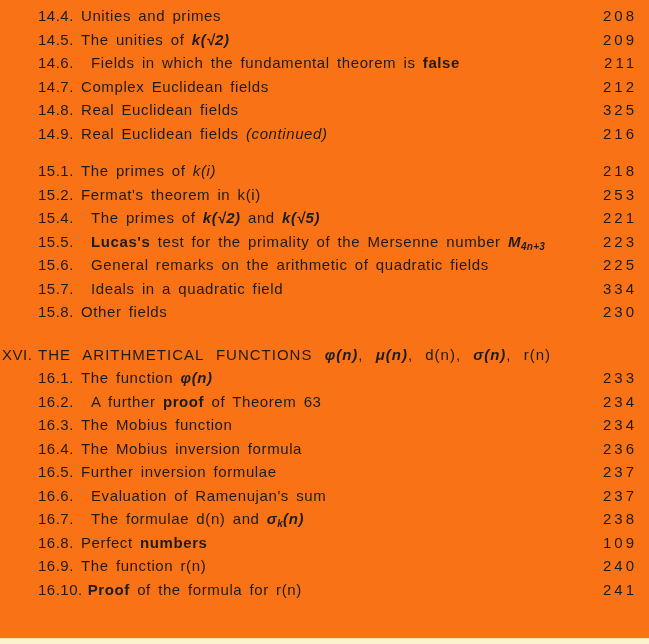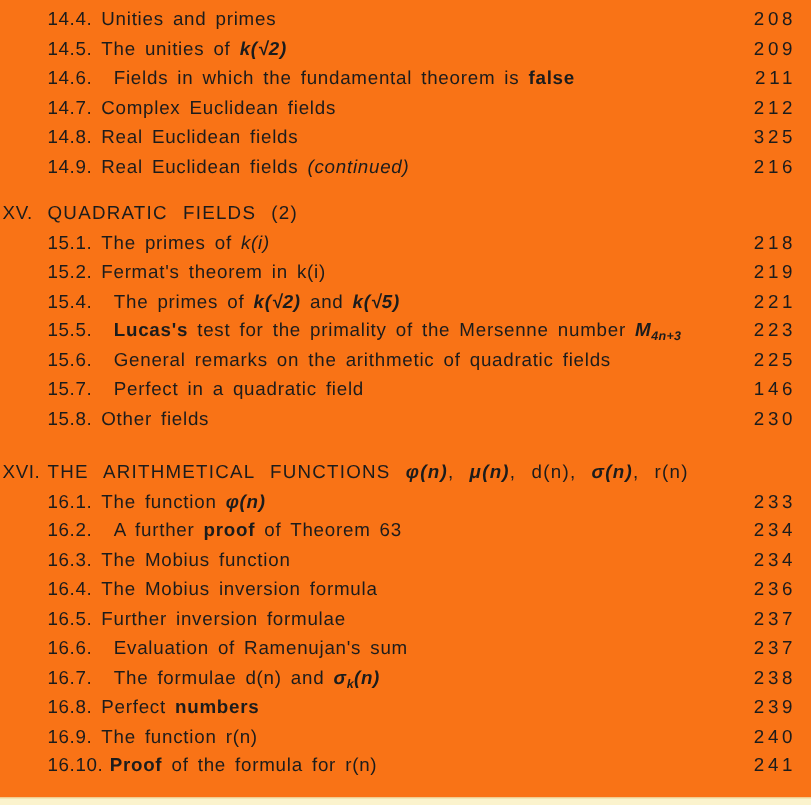--- a/index.html
+++ b/index.html
@@ -104,46 +104,43 @@
         <div class="row entry-row">
           <span class="left"><span class="entry-num">14.8.</span><span class="entry-title"><span>Real Euclidean fields</span></span></span>
           <span class="page-num">325</span>
         </div>
         <div class="row entry-row">
           <span class="left"><span class="entry-num">14.9.</span><span class="entry-title"><span>Real Euclidean fields </span><span class="seg-i">(continued)</span></span></span>
           <span class="page-num">216</span>
         </div>
       </div>
       <div class="section gap-small">
-        <div class="row header-row">
-          <span class="left"><span class="numeral">XV.</span><span>QUADRATIC FIELDS (2)</span></span>
-        </div>
         <div class="row entry-row">
           <span class="left"><span class="entry-num">15.1.</span><span class="entry-title"><span>The primes of </span><span class="seg-i">k(i)</span></span></span>
           <span class="page-num">218</span>
         </div>
         <div class="row entry-row">
           <span class="left"><span class="entry-num">15.2.</span><span class="entry-title"><span>Fermat's theorem in k(i)</span></span></span>
-          <span class="page-num">219</span>
+          <span class="page-num">253</span>
         </div>
         <div class="row entry-row">
           <span class="left"><span class="entry-num gap">15.4.</span><span class="entry-title"><span>The primes of </span><span class="seg-bi">k(√2)</span><span> and </span><span class="seg-bi">k(√5)</span></span></span>
           <span class="page-num">221</span>
         </div>
         <div class="row entry-row">
           <span class="left"><span class="entry-num gap">15.5.</span><span class="entry-title"><span class="seg-b">Lucas's</span><span> test for the primality of the Mersenne number </span><span class="seg-bi">M</span><span class="seg-sub">4n+3</span></span></span>
           <span class="page-num">223</span>
         </div>
         <div class="row entry-row">
           <span class="left"><span class="entry-num gap">15.6.</span><span class="entry-title"><span>General remarks on the arithmetic of quadratic fields</span></span></span>
           <span class="page-num">225</span>
         </div>
         <div class="row entry-row">
-          <span class="left"><span class="entry-num gap">15.7.</span><span class="entry-title"><span>Perfect in a quadratic field</span></span></span>
-          <span class="page-num">146</span>
+          <span class="left"><span class="entry-num gap">15.7.</span><span class="entry-title"><span>Ideals in a quadratic field</span></span></span>
+          <span class="page-num">334</span>
         </div>
         <div class="row entry-row">
           <span class="left"><span class="entry-num">15.8.</span><span class="entry-title"><span>Other fields</span></span></span>
           <span class="page-num">230</span>
         </div>
       </div>
       <div class="section gap-large">
         <div class="row header-row">
           <span class="left"><span class="numeral">XVI.</span><span>THE ARITHMETICAL FUNCTIONS </span><span class="seg-bi">φ(n)</span><span>, </span><span class="seg-bi">μ(n)</span><span>, d(n), </span><span class="seg-bi">σ(n)</span><span>, r(n)</span></span>
         </div>
@@ -170,21 +167,21 @@
         <div class="row entry-row">
           <span class="left"><span class="entry-num gap">16.6.</span><span class="entry-title"><span>Evaluation of Ramenujan's sum</span></span></span>
           <span class="page-num">237</span>
         </div>
         <div class="row entry-row">
           <span class="left"><span class="entry-num gap">16.7.</span><span class="entry-title"><span>The formulae d(n) and </span><span class="seg-bi">σ</span><span class="seg-sub">k</span><span class="seg-bi">(n)</span></span></span>
           <span class="page-num">238</span>
         </div>
         <div class="row entry-row">
           <span class="left"><span class="entry-num">16.8.</span><span class="entry-title"><span>Perfect </span><span class="seg-b">numbers</span></span></span>
-          <span class="page-num">239</span>
+          <span class="page-num">109</span>
         </div>
         <div class="row entry-row">
           <span class="left"><span class="entry-num">16.9.</span><span class="entry-title"><span>The function r(n)</span></span></span>
           <span class="page-num">240</span>
         </div>
         <div class="row entry-row">
           <span class="left"><span class="entry-num">16.10.</span><span class="entry-title"><span class="seg-b">Proof</span><span> of the formula for r(n)</span></span></span>
           <span class="page-num">241</span>
         </div>
       </div>

